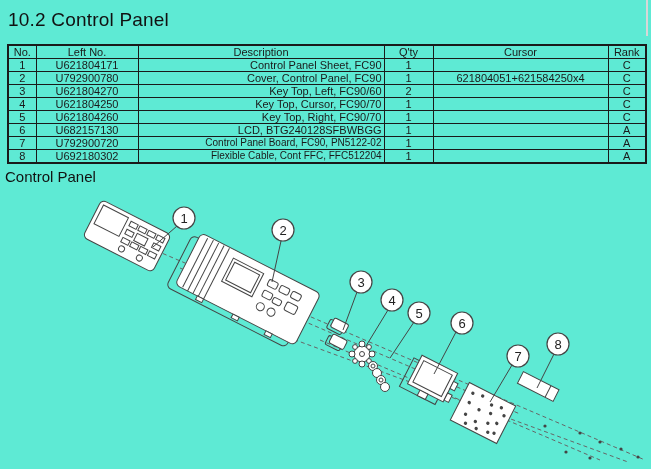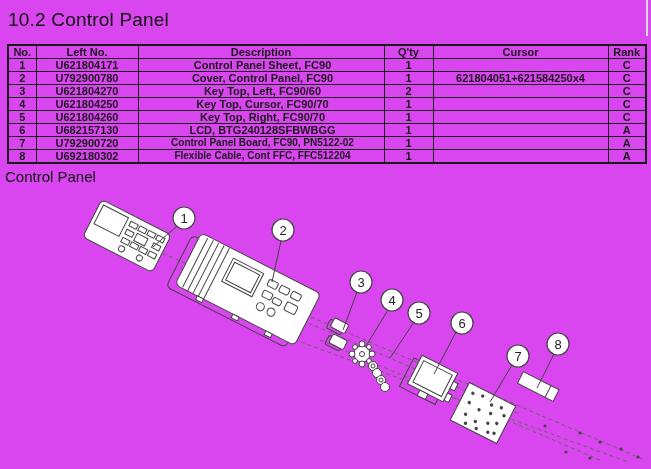--- a/index.html
+++ b/index.html
@@ -2,21 +2,21 @@
 <html><head>
 <meta charset="utf-8">
 <style>
   * { margin: 0; padding: 0; box-sizing: border-box; }
   html, body { background: #fff; }
   body { font-family: "Liberation Sans", sans-serif; color: #111; }
   .page {
     position: relative;
     width: 651px;
     height: 469px;
-    background: #d946ef;
+    background: #5eead4;
     overflow: hidden;
   }
   .page-title {
     position: absolute;
     left: 8px;
     top: 9px;
     font-size: 19px;
     font-weight: 400;
     color: #111;
     letter-spacing: 0.2px;
@@ -31,25 +31,25 @@
     font-size: 11px;
     color: #1a1a1a;
     border: 2px solid #1a1a1a;
   }
   table.parts th, table.parts td {
     border: 1px solid #1a1a1a;
     height: 13px;
     line-height: 12px;
     padding: 0 2px;
     text-align: center;
-    font-weight: 700;
+    font-weight: 400;
     white-space: nowrap;
     overflow: hidden;
   }
-  table.parts td.c2 { text-align: center; padding-left: 5px; }
+  table.parts td.c2 { text-align: right; padding-left: 5px; }
   table.parts tr.small-desc td.c2 { font-size: 10px; }
   .section-label {
     position: absolute;
     left: 5px;
     top: 168px;
     font-size: 15px;
     color: #111;
   }
   svg.diagram { position: absolute; left: 0; top: 190px; }
   .edge-artifact {

